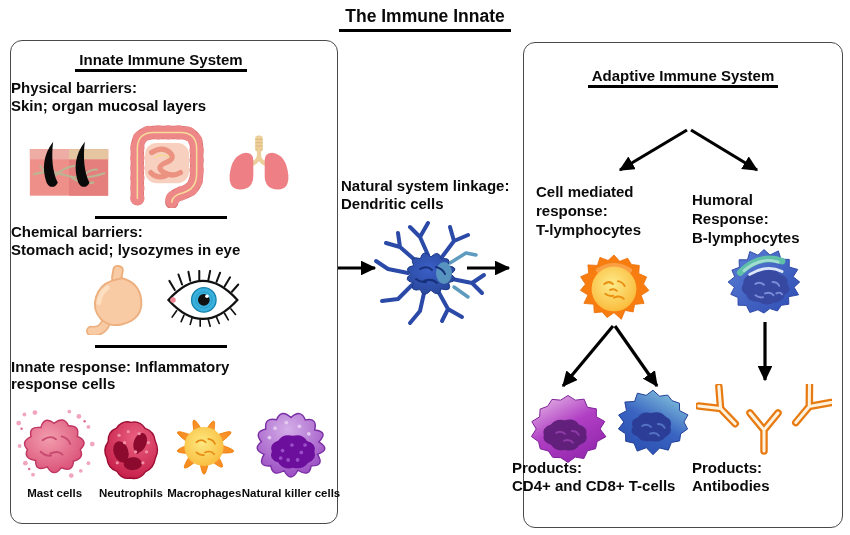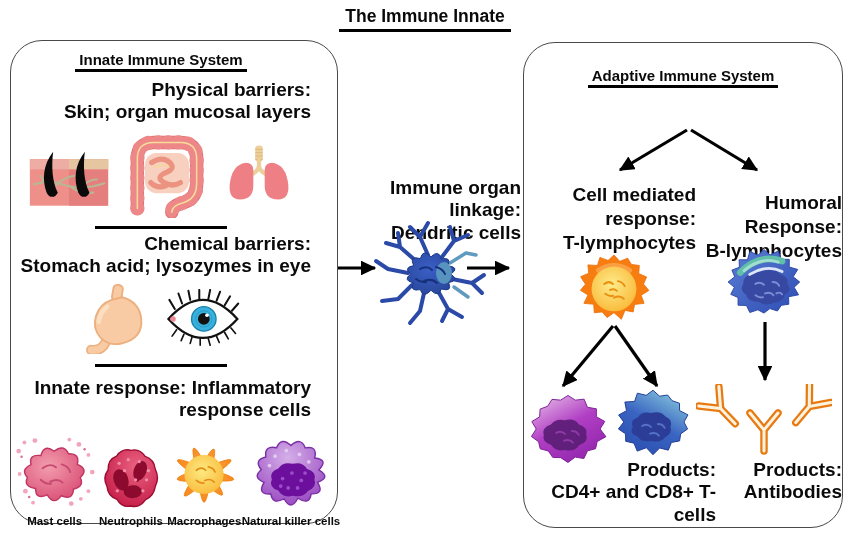--- a/index.html
+++ b/index.html
@@ -4,26 +4,26 @@
 <style>
   html,body{margin:0;padding:0;background:#fff;}
   #stage{
     position:relative;width:850px;height:535px;background:#ffffff;
     font-family:"Liberation Sans",sans-serif;font-weight:bold;color:#0a0a0a;
     overflow:hidden;
   }
   .pre{white-space:pre-line;}
   #title{position:absolute;top:6px;left:0;right:0;text-align:center;font-size:17.5px;}
   #title span{display:inline-block;border-bottom:3px solid #000;padding:0 6px 2px;}
-  .box{position:absolute;border:1.6px solid #4a4a4a;border-radius:32px;background:#fff;box-sizing:border-box;}
+  .box{position:absolute;border:1.6px solid #4a4a4a;border-radius:12px;background:#fff;box-sizing:border-box;}
   #innate-box{left:10px;top:40px;width:328px;height:484px;}
   #adaptive-box{left:523px;top:42px;width:320px;height:486px;}
   .hdr{font-size:15px;text-align:center;margin-top:10px;}
   .hdr span{display:inline-block;border-bottom:3px solid #000;padding:0 4px 1px;}
-  .txt{font-size:19px;line-height:1.18;text-align:right;}
+  .txt{font-size:15px;line-height:1.18;text-align:left;}
   .shift{padding-right:26px;}
   .icons-row{display:flex;justify-content:center;align-items:center;}
   .divider{height:3px;background:#000;width:132px;margin:8px auto 4px;}
   #cells-row{display:flex;justify-content:center;align-items:flex-end;margin-top:12px;}
   .cell-col{display:flex;flex-direction:column;align-items:center;}
   .cell-label{font-size:11.5px;white-space:nowrap;margin-top:2px;}
   .abs{position:absolute;}
   svg{display:block;}
   .aline{stroke:#000;stroke-width:3.2px;}
 </style>
@@ -260,21 +260,21 @@
               <circle cx="54" cy="58" r="2"></circle>
               <circle cx="62" cy="42" r="2"></circle>
               <circle cx="36" cy="56" r="2"></circle>
           </g>
         </svg>
         <div class="cell-label">Natural killer cells</div>
       </div>
     </div>
   </div>
 
-  <div class="abs txt pre" style="left:341px;top:177px;width:180px">Immune organ linkage:
+  <div class="abs txt pre" style="left:341px;top:177px;width:180px">Natural system linkage:
 Dendritic cells</div>
 
   <svg class="abs" style="left:372px;top:217px" width="122" height="114" viewBox="0 0 122 114">
     <defs>
         <radialGradient id="gden" cx="0.45" cy="0.4" r="0.8">
           <stop offset="0" stop-color="#3a5fc6"></stop>
           <stop offset="1" stop-color="#24408f"></stop>
         </radialGradient>
       </defs>
     <g stroke="#2b4aa8" stroke-width="4" fill="none" stroke-linecap="round">

